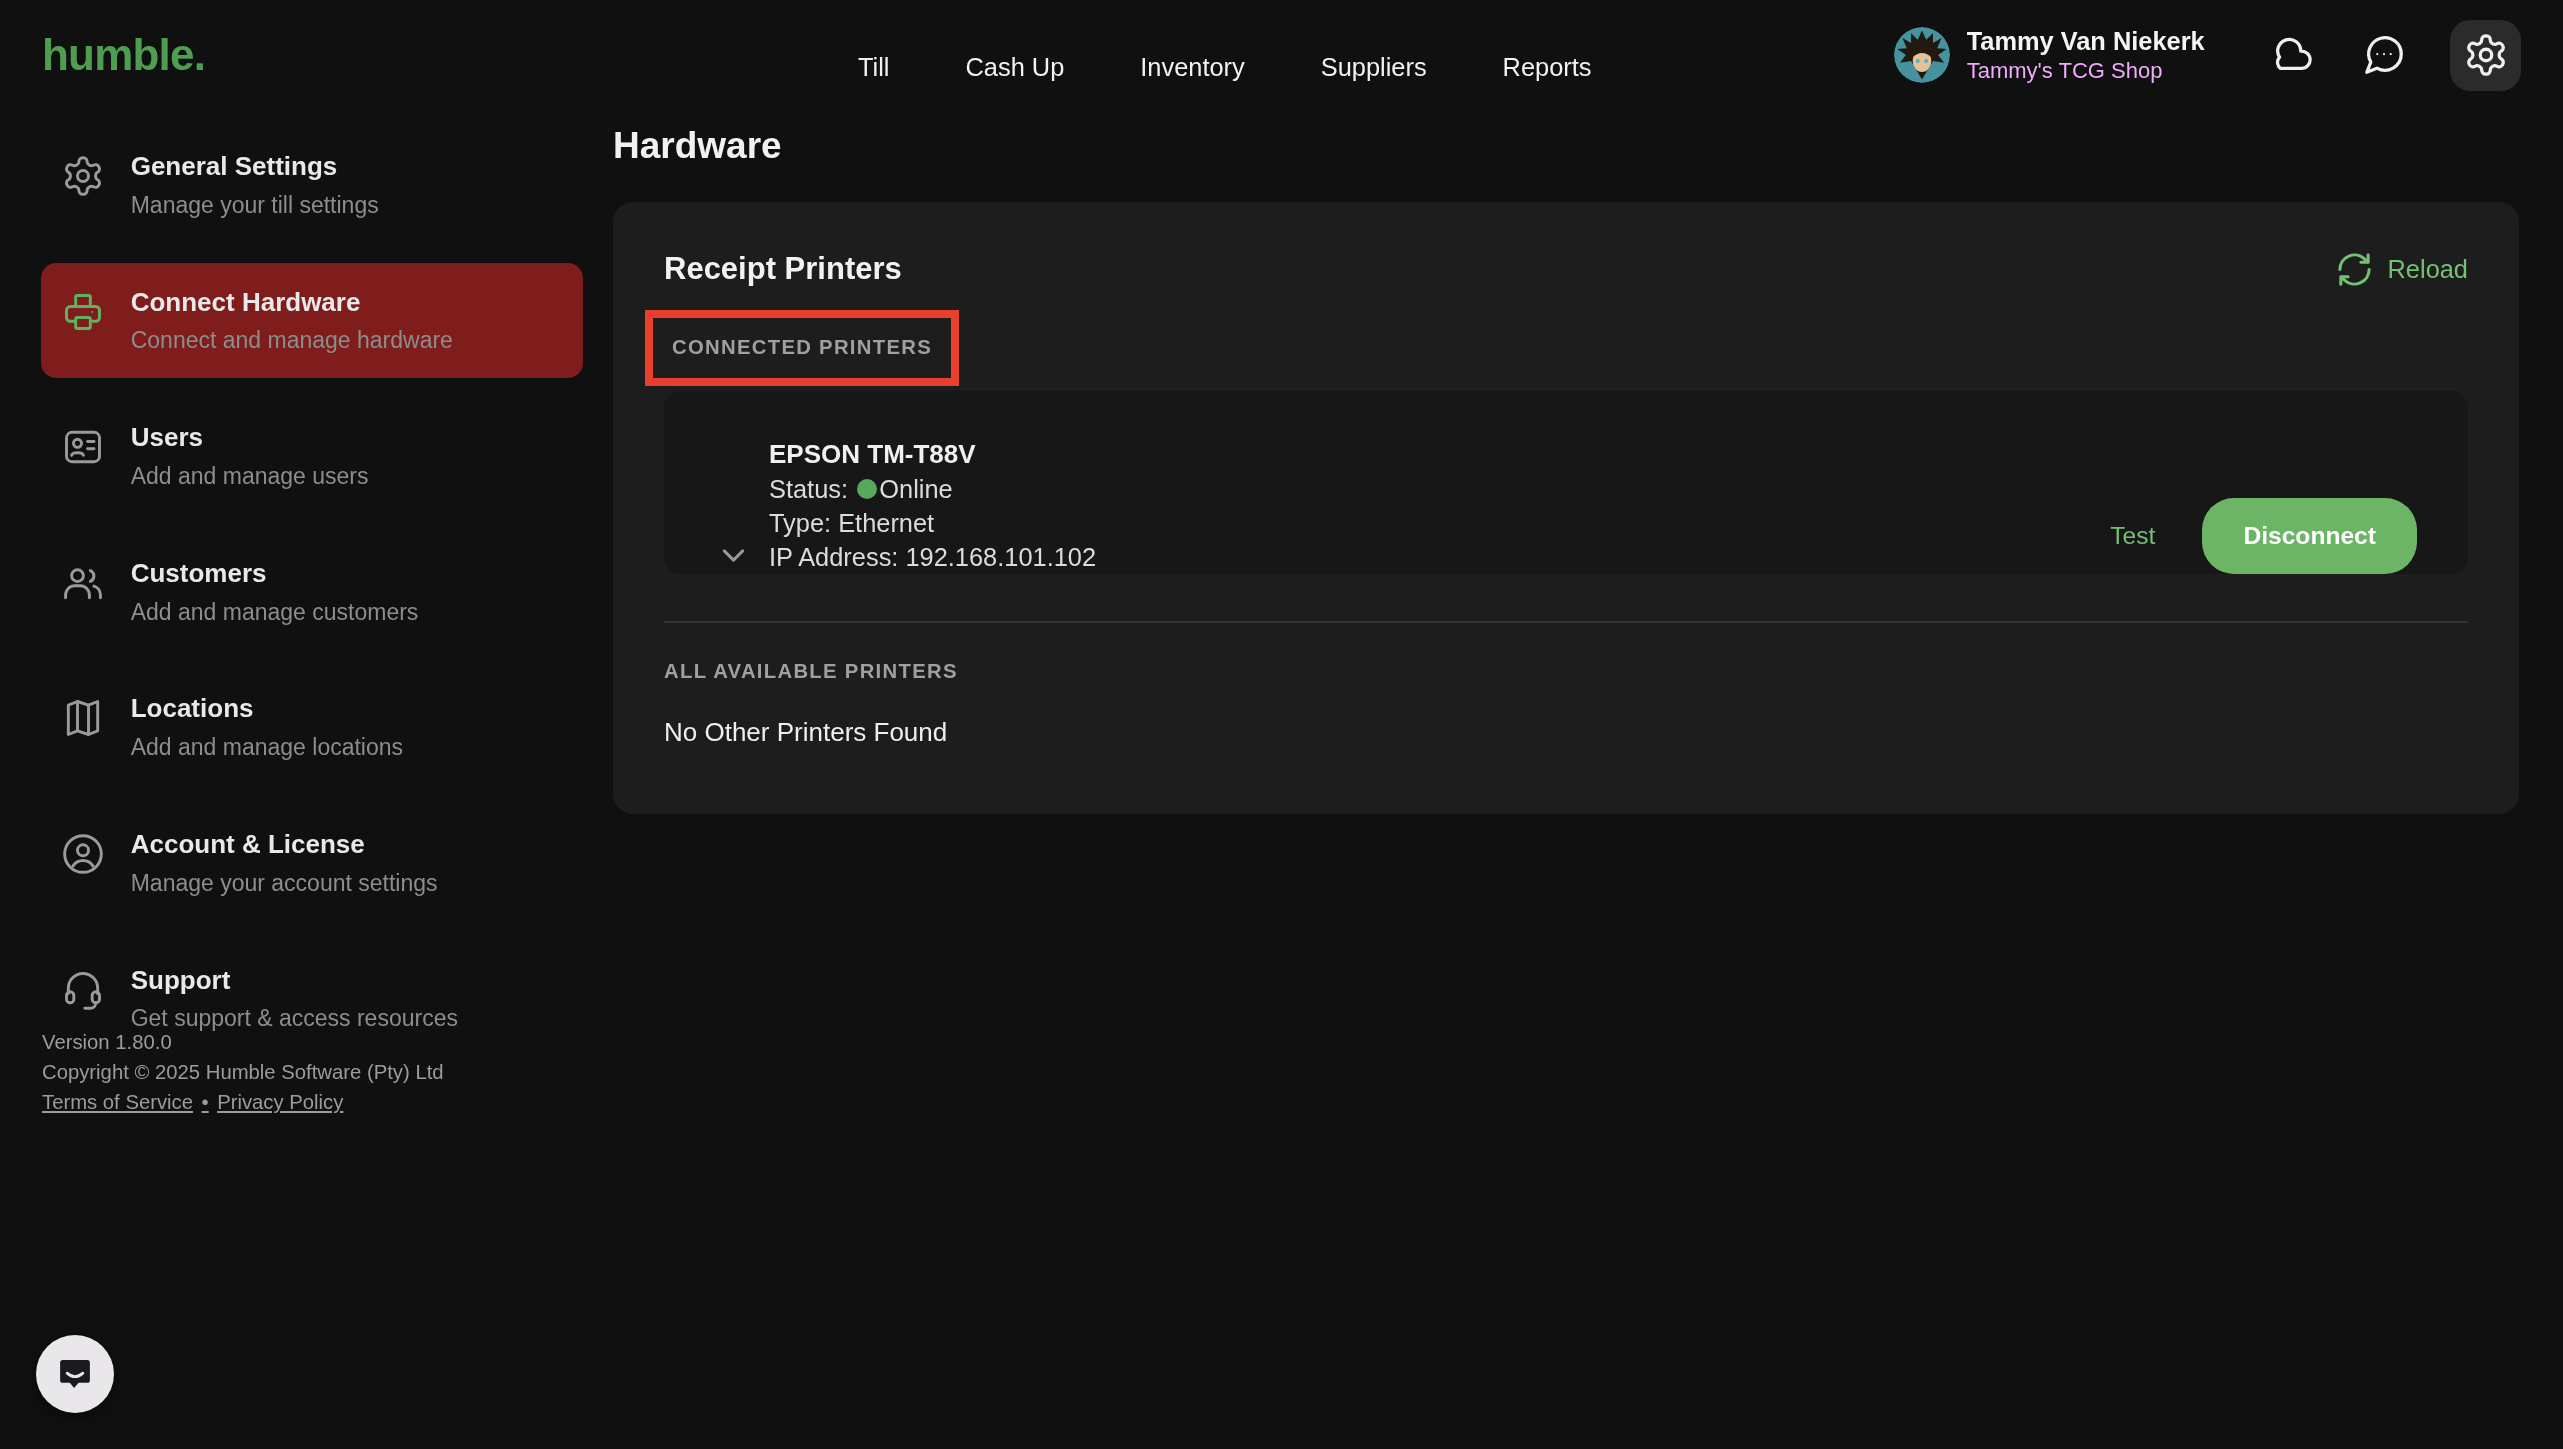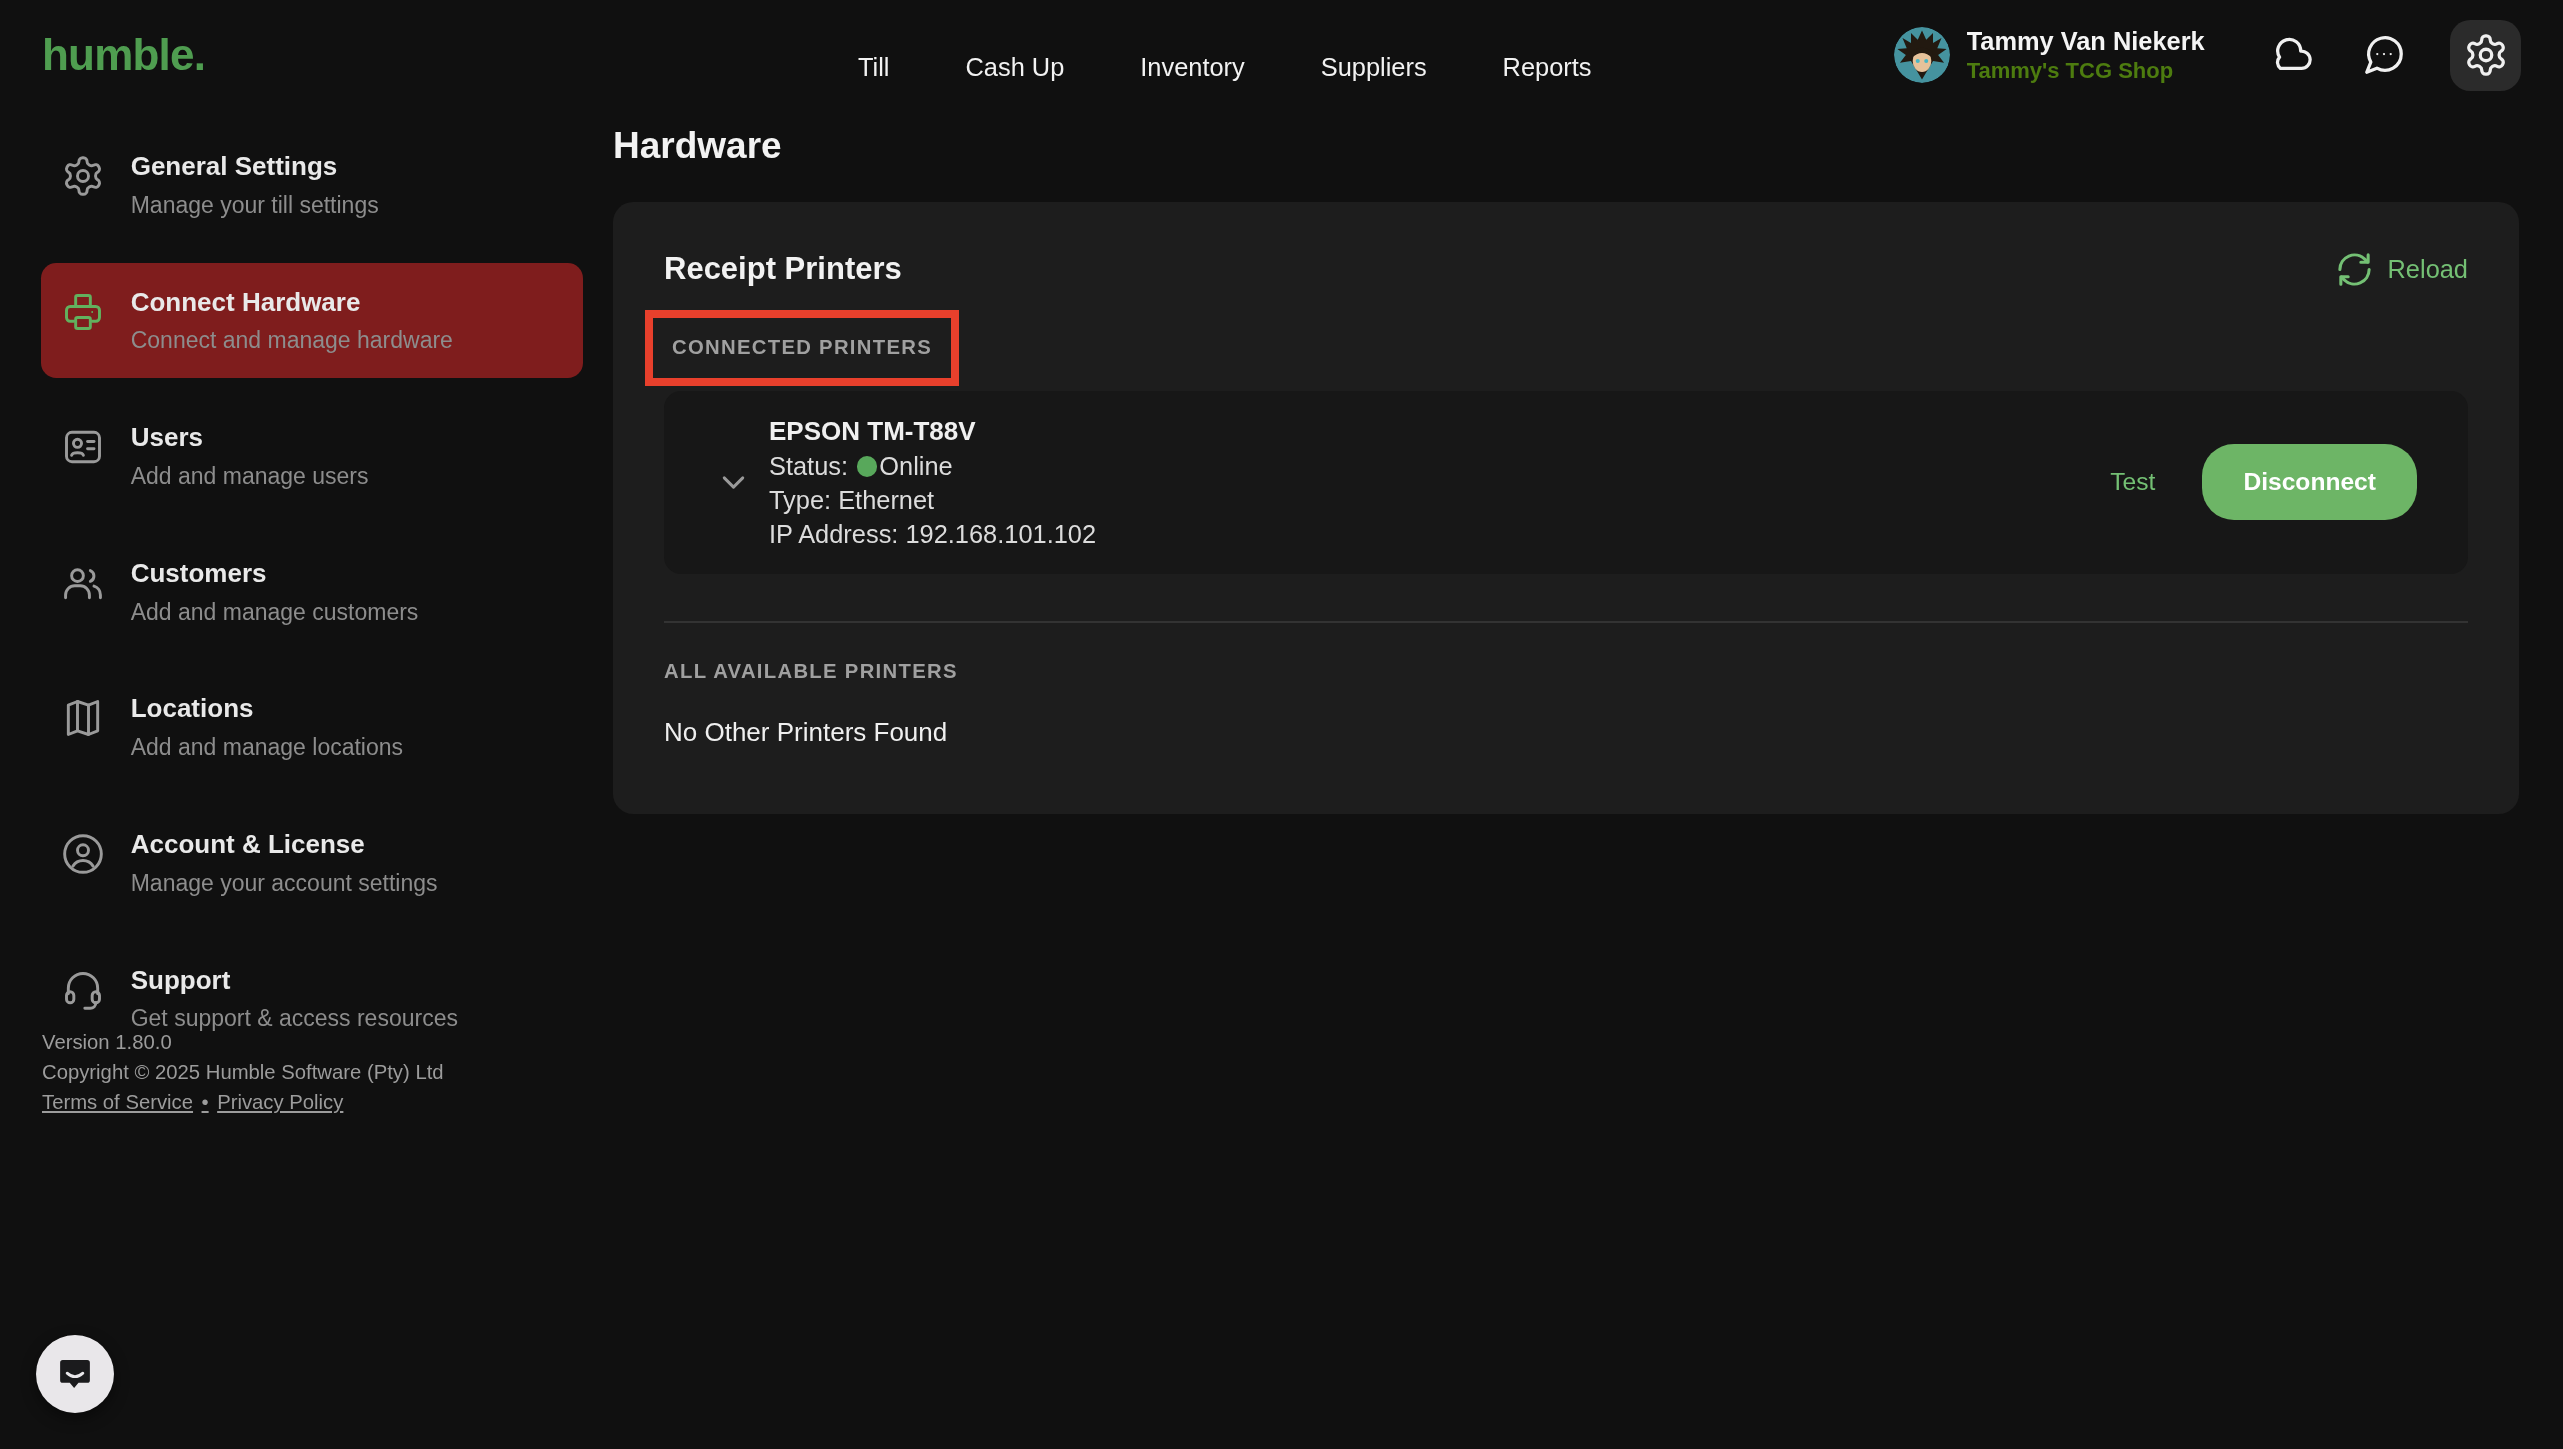--- a/index.html
+++ b/index.html
@@ -23,21 +23,21 @@
     display:flex; align-items:center; gap:76px;
   }
   .topnav-item { font-size:25.4px; color:#f2f2f2; cursor:pointer; white-space:nowrap; }
   .topbar-right {
     position:absolute; right:42px; top:0; height:110px;
     display:flex; align-items:center; gap:39px;
   }
   .user-chip { display:flex; align-items:center; gap:17px; margin-right:20.3px; cursor:pointer; }
   .avatar { width:56px; height:56px; border-radius:50%; overflow:hidden; flex:0 0 auto; }
   .user-name { font-size:25.4px; font-weight:bold; color:#f5f5f5; line-height:30.5px; }
-  .user-shop { font-size:22px; color:#4d7c0f; line-height:27px;font-weight:bold; }
+  .user-shop { font-size:22px; color:#f0abfc; line-height:27px; }
   .icon-btn { width:54px; height:54px; display:flex; align-items:center; justify-content:center; cursor:pointer; color:#f0f0f0; }
   .icon-btn.active { width:71px; height:71px; background:#2b2b2b; border-radius:20.3px; }
 
   
   .sidebar { position:absolute; top:127px; left:41px; width:542px; }
   .side-item {
     display:flex; align-items:flex-start; gap:25.4px;
     padding:22px 20.3px; margin-bottom:20.3px; border-radius:15.3px; cursor:pointer;
   }
   .side-item.selected { background:#7f1d1d; }
@@ -62,21 +62,21 @@
   .reload { display:flex; align-items:center; gap:13.6px; color:#74c074; cursor:pointer; }
   .reload-label { font-size:25.4px; }
   .section-label { font-size:20.3px; letter-spacing:1.3px; color:#a0a0a0; font-weight:bold; }
   .annotation {
     display:inline-flex; align-items:center;
     border:8.5px solid #e8402c; height:76px; padding:0 18.6px;
     margin-top:20.3px; margin-left:-18.6px;
   }
   .printer-row {
     margin-top:5.1px; background:#171717; border-radius:17px; height:183px;
-    display:flex; align-items:center; padding:0 51px;
+    display:flex; align-items:flex-end; padding:0 51px;
   }
   .chevron { width:37px; height:37px; color:#9a9a9a; cursor:pointer; margin-right:17px; flex:0 0 auto; }
   .printer-info { display:flex; flex-direction:column; }
   .printer-name { font-size:26px; font-weight:bold; color:#f0f0f0; line-height:36px; }
   .printer-line { font-size:25.4px; color:#dcdcdc; line-height:34px; display:flex; align-items:center; }
   .online-dot { width:20.3px; height:20.3px; border-radius:50%; background:#58a85b; display:inline-block; margin-left:8.5px; margin-right:2.5px; }
   .row-actions { margin-left:auto; display:flex; align-items:center; gap:47px; }
   .test-link { font-size:24.6px; color:#74c074; cursor:pointer; }
   .disconnect-btn {
     background:#6db566; color:#ffffff; font-size:24.6px; font-weight:bold;

